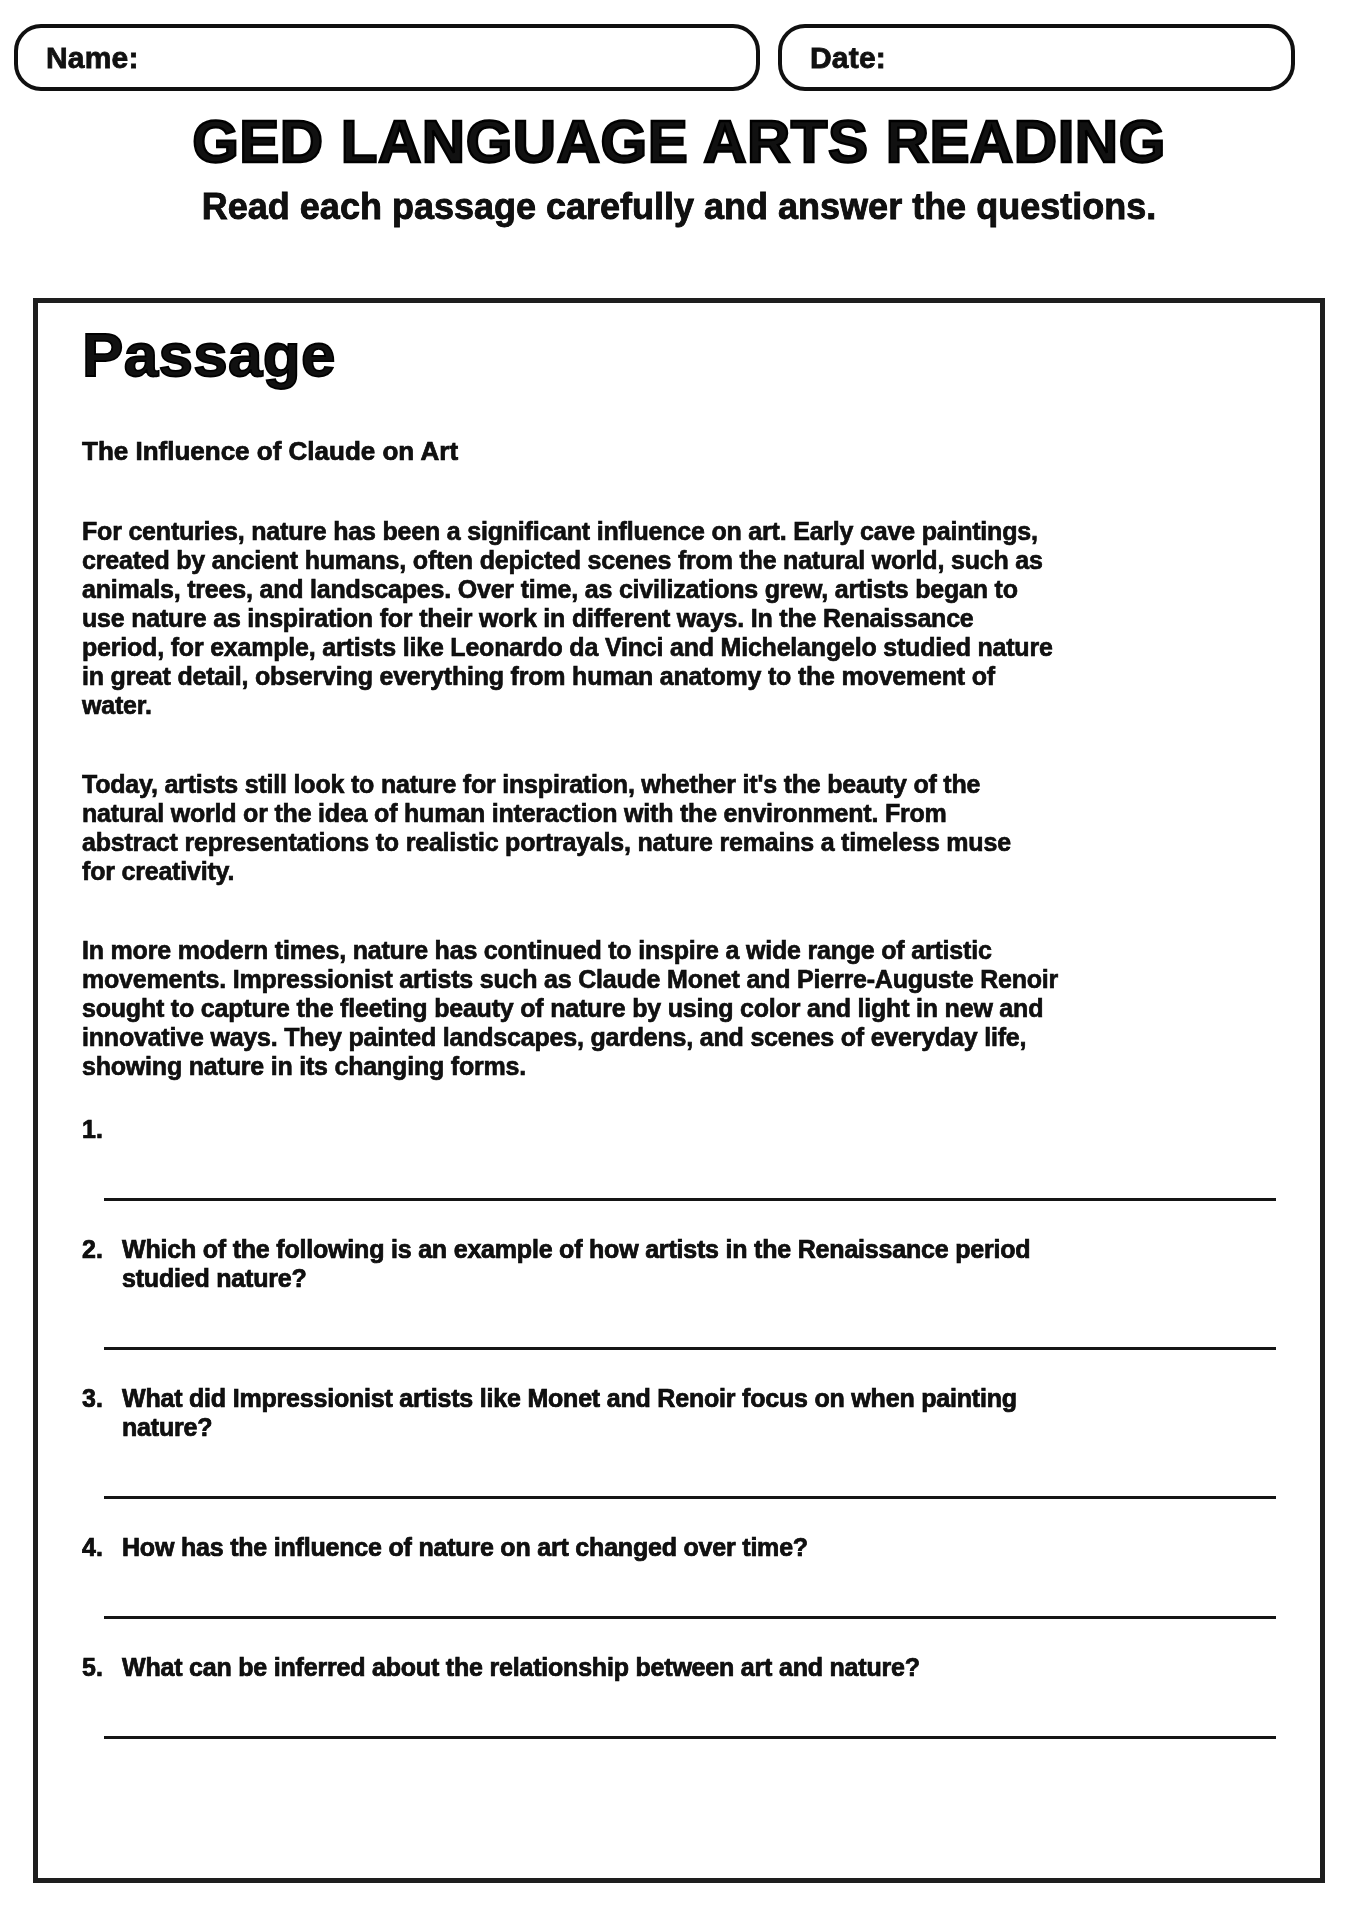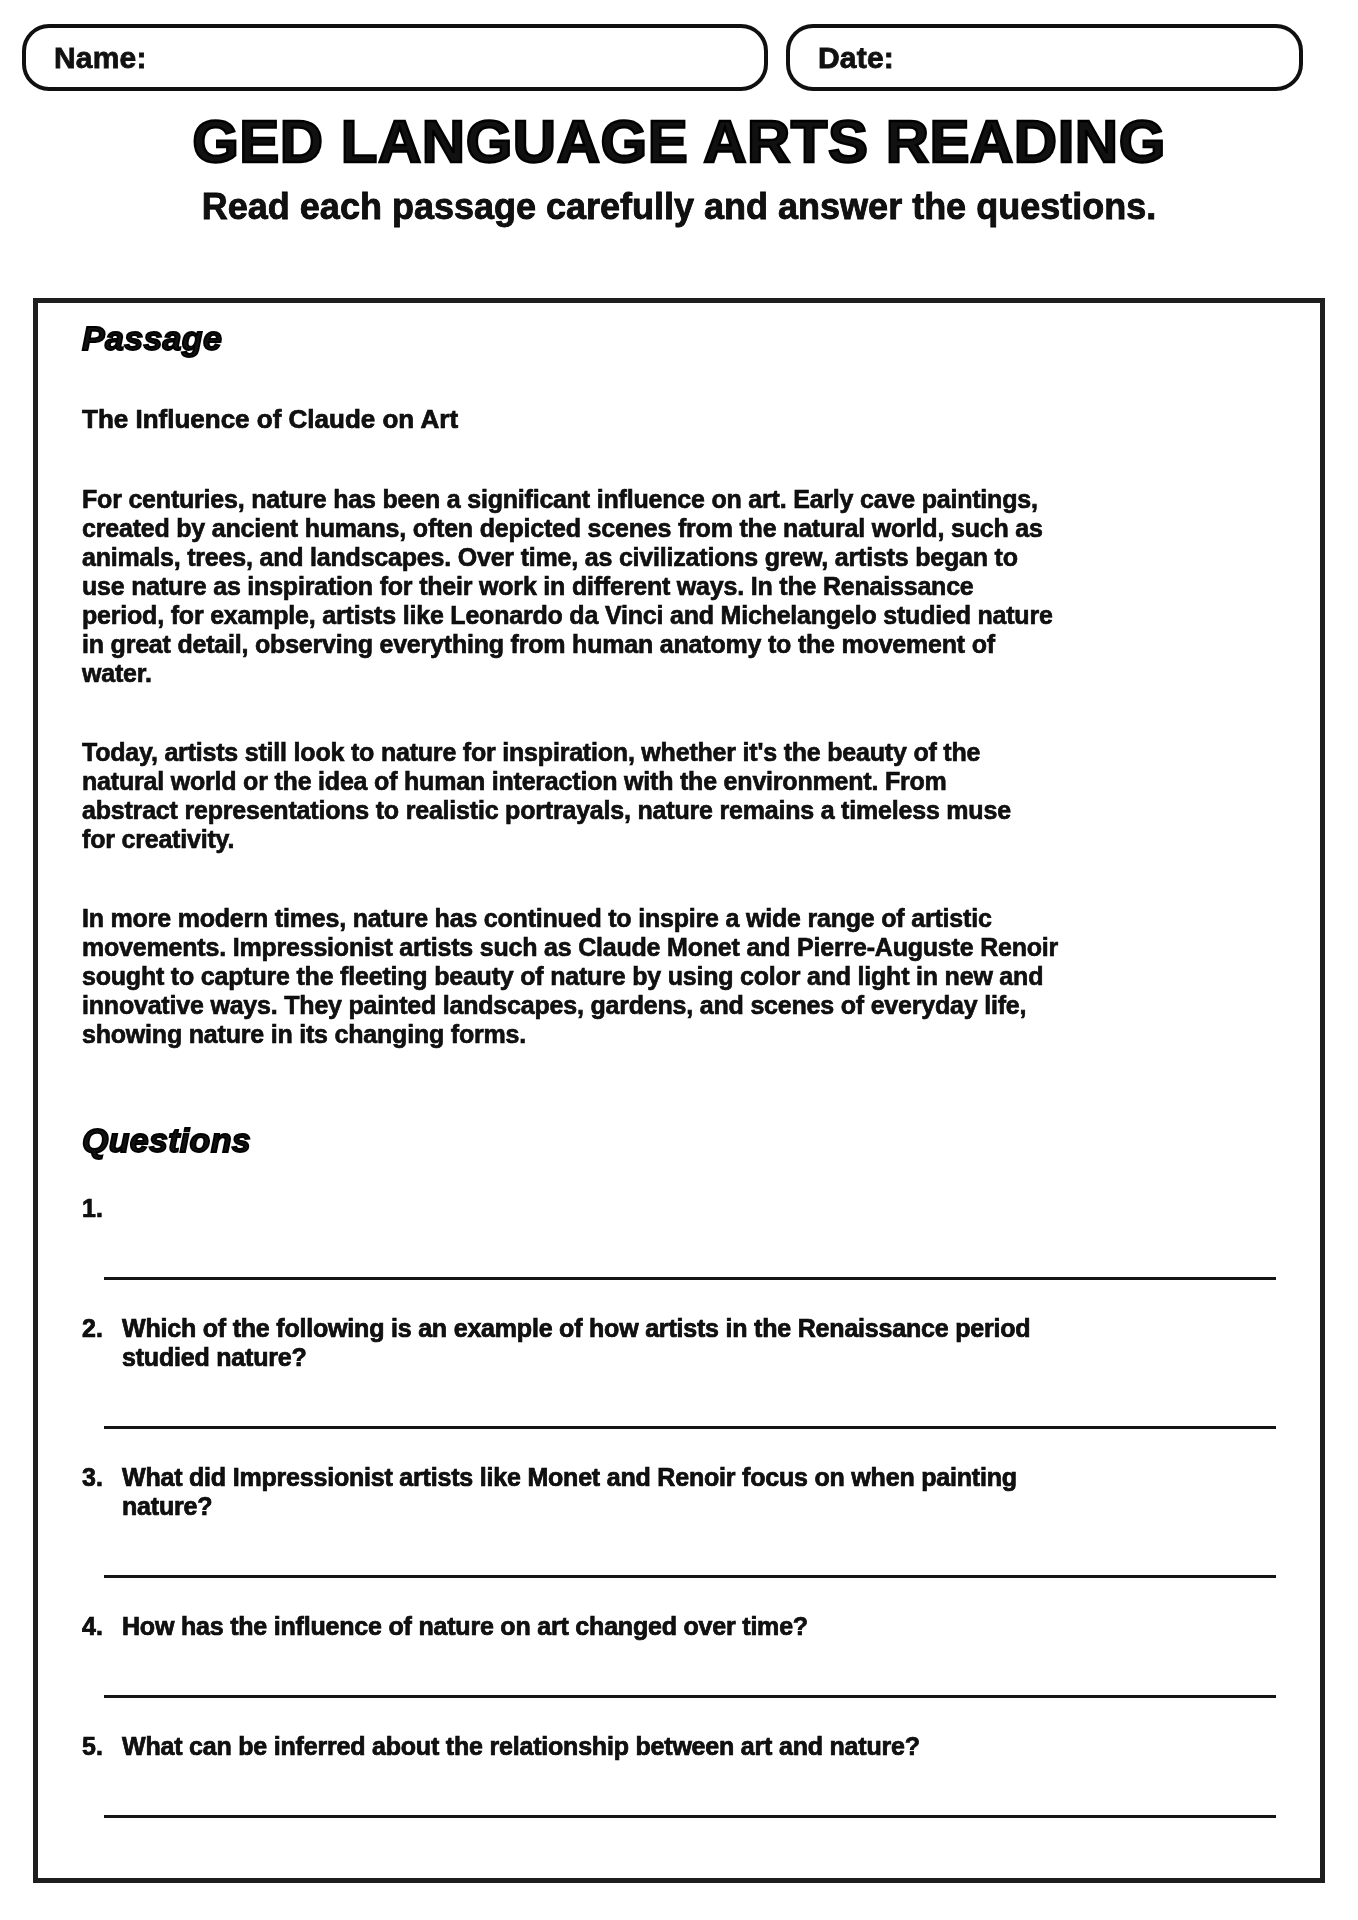--- a/index.html
+++ b/index.html
@@ -9,21 +9,21 @@
     position: relative;
     font-family: "Liberation Sans", sans-serif;
     font-weight: 700;
     color: #111111;
     overflow: hidden;
   }
   .page { position: absolute; inset: 0; background: #ffffff; }
 
   
   .header-row {
-    position: absolute; top: 24px; left: 22px; width: 1281px;
+    position: absolute; top: 24px; left: 14px; width: 1281px;
     display: flex; gap: 18px; text-align: right;
   }
   .field-box {
     height: 67px;
     border: 4px solid #101010;
     border-radius: 27px;
     background: #ffffff;
     display: flex; align-items: center;
     padding-left: 28px;
   }
@@ -54,25 +54,24 @@
   
   .main-box {
     position: absolute;
     left: 33px; top: 298px;
     width: 1292px; height: 1585px;
     border: 5px solid #1e1e1e;
     background: #ffffff;
     padding: 16px 44px 24px 44px;
   }
   h2.section-heading {
-    font-size: 34px; line-height: 1.15;
+    font-size: 62px; line-height: 1.15;
     font-weight: 700;
     -webkit-text-stroke: 1.8px #000;
     letter-spacing: 0.3px;
-    font-style: italic;
   }
   .passage-title {
     margin-top: 46px;
     font-size: 26px;
     -webkit-text-stroke: 0.7px #000;
   }
   .para {
     margin-top: 50px;
     font-size: 25px;
     line-height: 29px;
@@ -135,21 +134,20 @@
     <div class="para">Today, artists still look to nature for inspiration, whether it's the beauty of the
 natural world or the idea of human interaction with the environment. From
 abstract representations to realistic portrayals, nature remains a timeless muse
 for creativity.</div>
     <div class="para">In more modern times, nature has continued to inspire a wide range of artistic
 movements. Impressionist artists such as Claude Monet and Pierre-Auguste Renoir
 sought to capture the fleeting beauty of nature by using color and light in new and
 innovative ways. They painted landscapes, gardens, and scenes of everyday life,
 showing nature in its changing forms.</div>
 
-    <h2 class="section-heading questions-heading">Questions</h2>
 
     <ol class="questions">
       <li class="question">
         <div class="q-row">
           <span class="q-num">1.</span>
         </div>
         <div class="answer-line"></div>
       </li>
       <li class="question">
         <div class="q-row">

